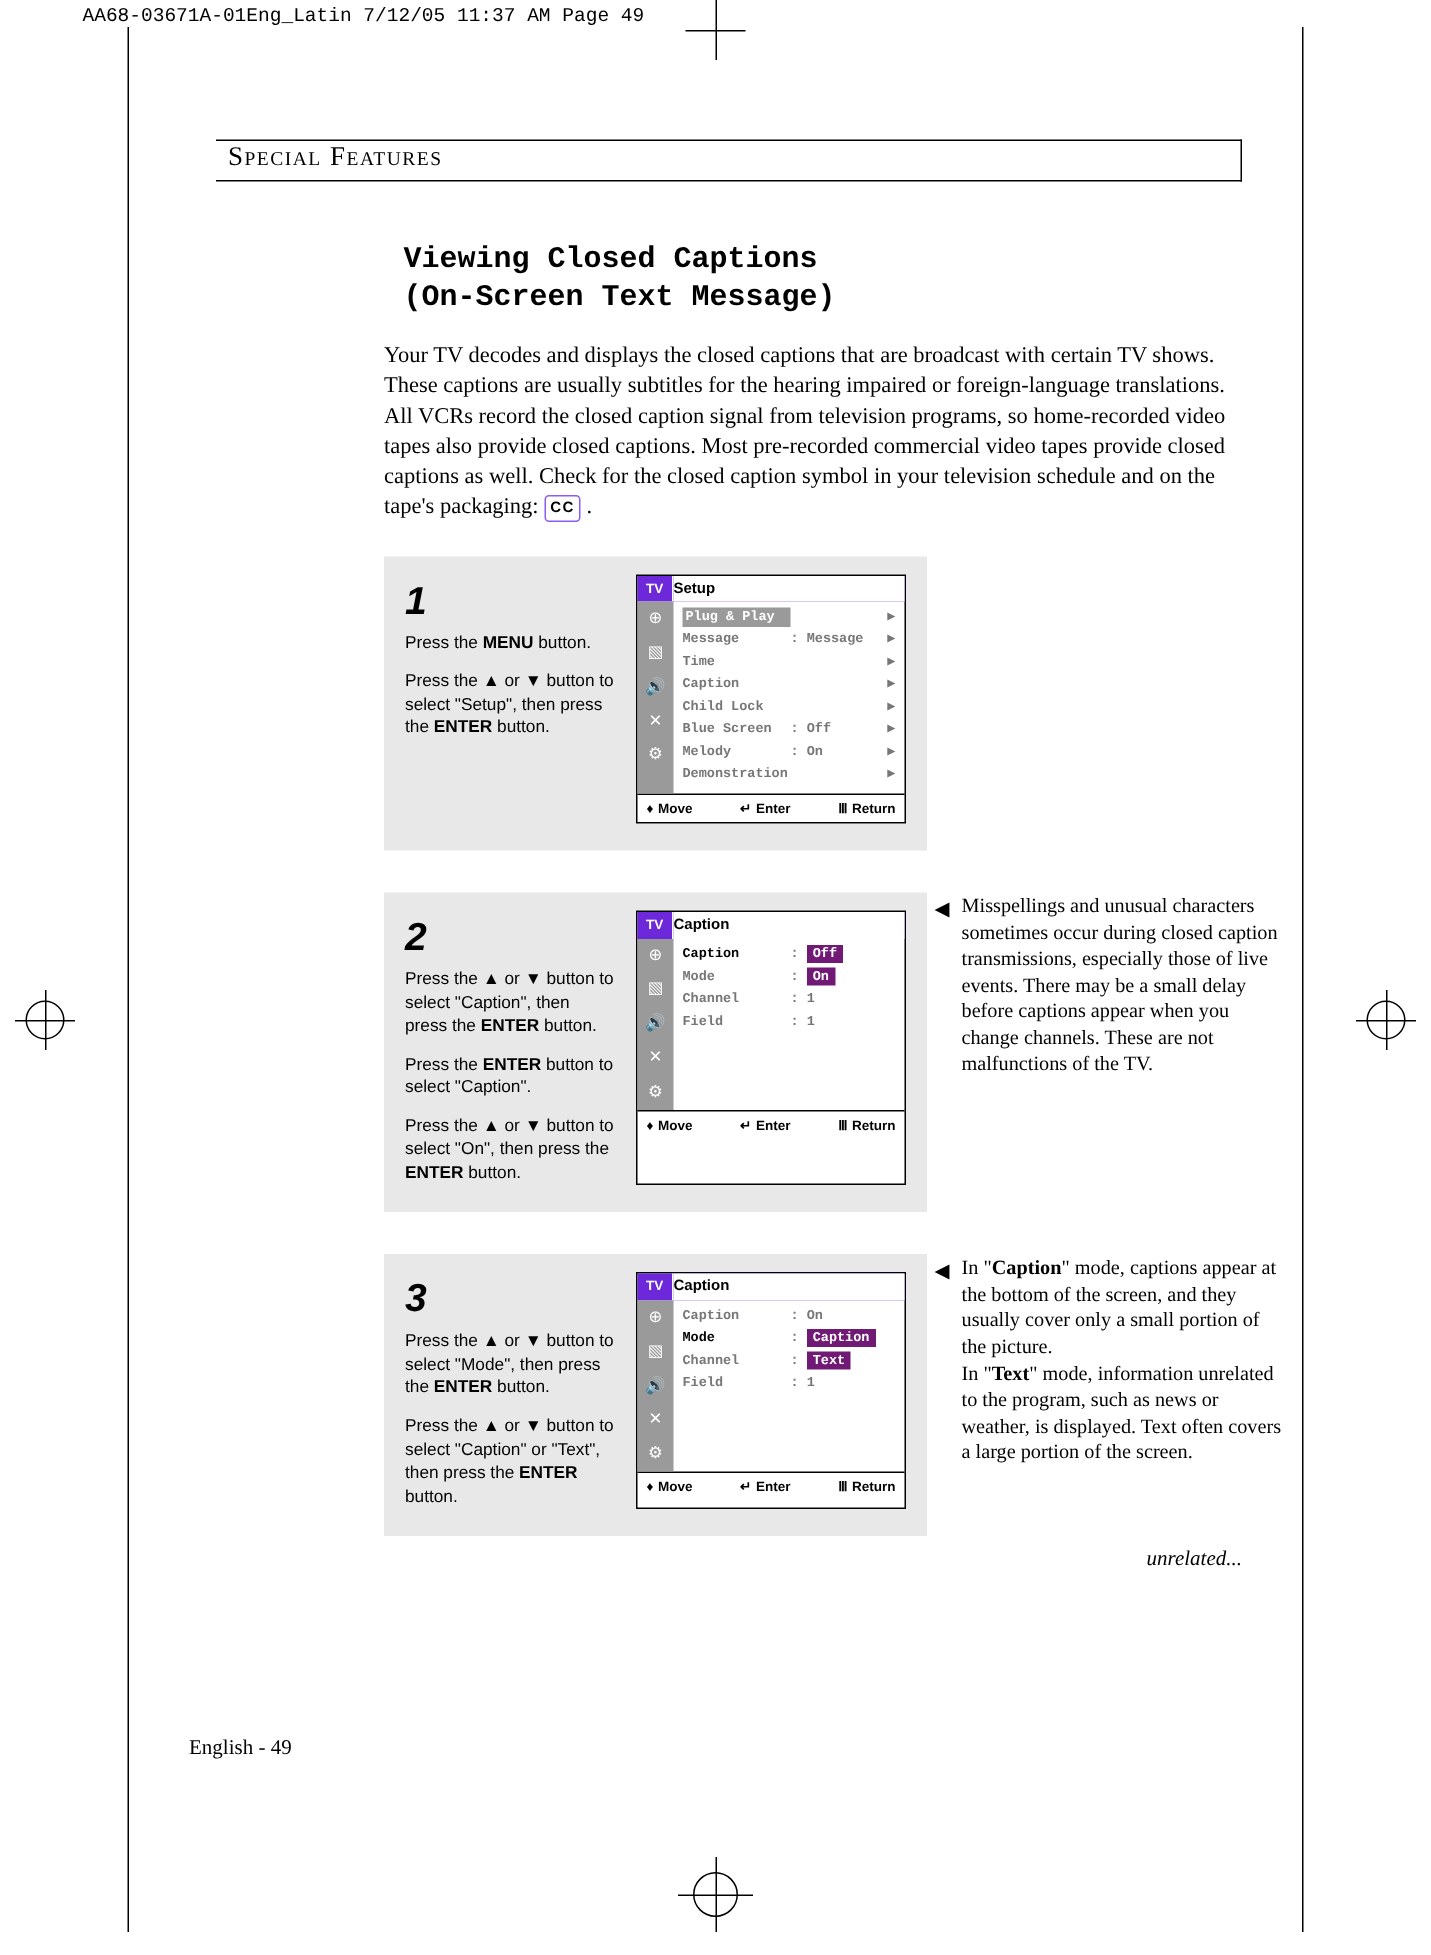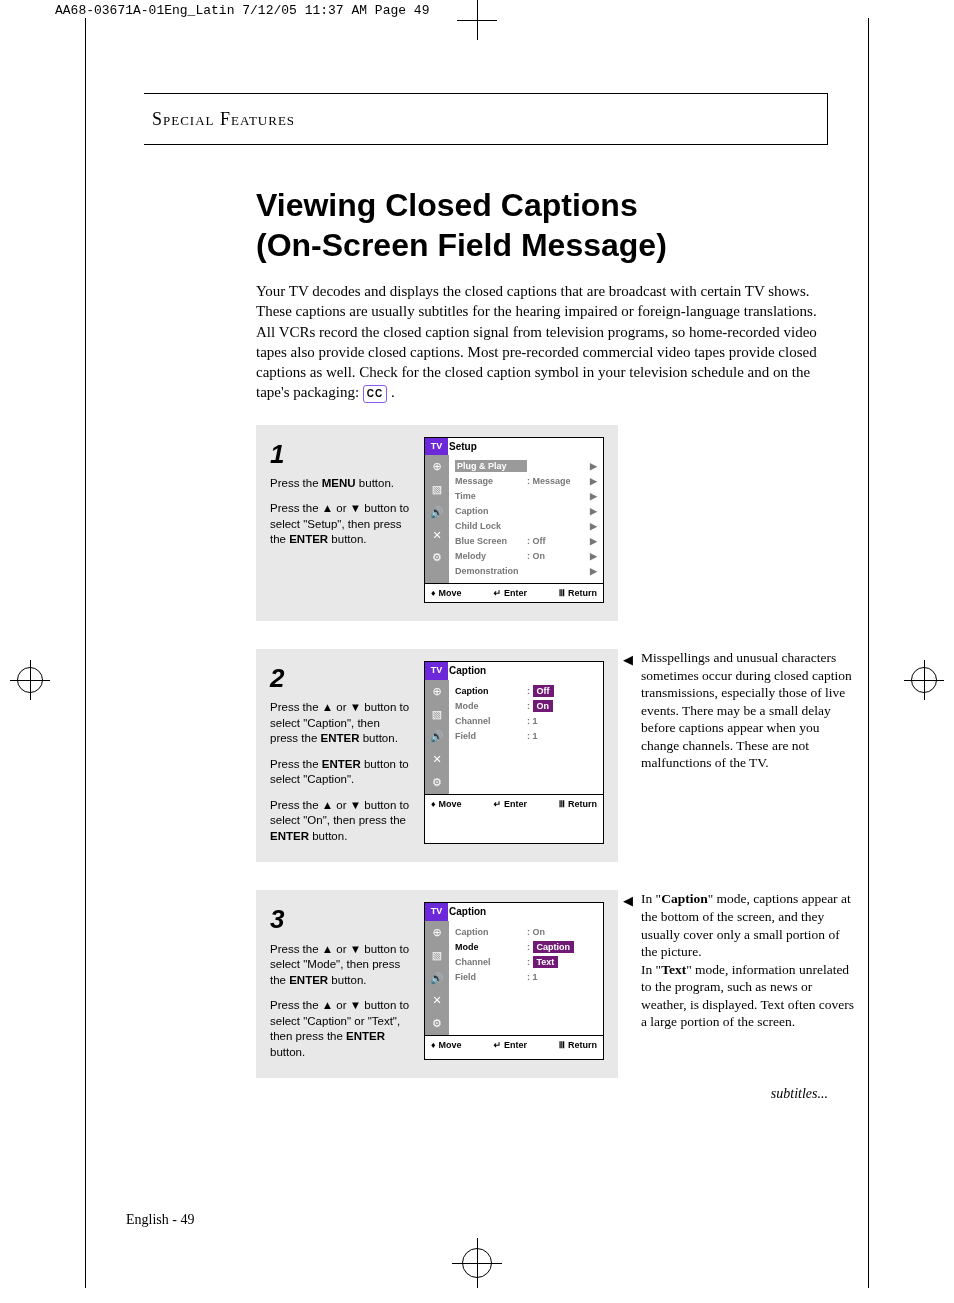--- a/index.html
+++ b/index.html
@@ -49,42 +49,42 @@
     border-top: none; border-bottom: none;
     margin: 0 85px;
     padding: 75px 40px 60px 40px;
     min-height: 1270px;
     position: relative;
   }
 
   .section-header-bar {
     border: 1px solid #000;
     border-left: none;
-    height: 52px;
+    height: 28px;
     margin-left: 18px;
     margin-bottom: 40px;
     display: flex;
-    align-items: center;
     padding-left: 8px;
     font-variant: small-caps;
     font-size: 18px;
     letter-spacing: 1px;
   }
 
   .content {
     margin-left: 130px;
     margin-right: 0;
   }
 
   h1.title {
-    font-family: Liberation Sans, sans-serif;
+    font-family: Liberation Mono, monospace;
     font-weight: 800;
-    font-size: 32px;
+    font-size: 20px;
     line-height: 1.25;
     margin-bottom: 16px;
+    margin-left: 13px;
   }
   .intro {
     font-size: 15px;
     line-height: 1.35;
     margin-bottom: 22px;
   }
   .cc-box {
     display: inline-block;
     border: 1px solid #8b5cf6;
     border-radius: 3px;
@@ -157,21 +157,21 @@
     color: #fff;
     font-size: 11px;
   }
   .osd-list {
     flex: 1;
     padding: 4px 6px;
     color: #777;
     font-weight: bold;
     font-size: 9px;
   }
-  .osd-list .row { display: flex; align-items: flex-end; margin-bottom: 2px; height: 13px; }
+  .osd-list .row { display: flex; align-items: center; margin-bottom: 2px; height: 13px; font-family: Liberation Mono, monospace; }
   .osd-list .lbl { flex: 0 0 72px; }
   .osd-list .val { flex: 1; }
   .osd-list .arr { width: 10px; text-align: right; }
   .osd-list .hl { background: #9a9a9a; color: #fff; padding: 0 2px; display: inline-block; }
   .osd-list .hl-val { background: #701a75; color: #fff; padding: 0 4px; display: inline-block; }
   .osd-foot {
     border-top: 1px solid #000;
     display: flex;
     justify-content: space-between;
     padding: 3px 6px;
@@ -228,21 +228,21 @@
 <div class="page-frame">
 
   <div class="section-header-bar">
     <span>Special Features</span>
   </div>
 
   <div class="content">
 
     <h1 class="title">
       <span>Viewing Closed Captions</span><br>
-      <span>(On-Screen Field Message)</span>
+      <span>(On-Screen Text Message)</span>
     </h1>
 
     <p class="intro">
       <span>Your TV decodes and displays the closed captions that are broadcast with certain TV shows. These captions are usually subtitles for the hearing impaired or foreign-language translations. All VCRs record the closed caption signal from television programs, so home-recorded video tapes also provide closed captions. Most pre-recorded commercial video tapes provide closed captions as well. Check for the closed caption symbol in your television schedule and on the tape's packaging: </span>
       <span class="cc-box">CC</span> .
     </p>
 
     <div class="steps-col">
 
       <div class="step-row">
@@ -447,21 +447,21 @@
         </div>
         <div class="side-note">
           <span class="tri">◀</span>
           <span>In "</span><b>Caption</b><span>" mode, captions appear at the bottom of the screen, and they usually cover only a small portion of the picture.</span><br>
           <span>In "</span><b>Text</b><span>" mode, information unrelated to the program, such as news or weather, is displayed. Text often covers a large portion of the screen.</span>
         </div>
       </div>
 
     </div>
 
-    <div class="continued">subtitles...</div>
+    <div class="continued">unrelated...</div>
 
   </div>
 
   <div class="footer">English - 49</div>
 </div>
 
 <div class="crop-bottom">
     <div class="circ"></div>
     <div class="hline"></div>
     <div class="vline"></div>

